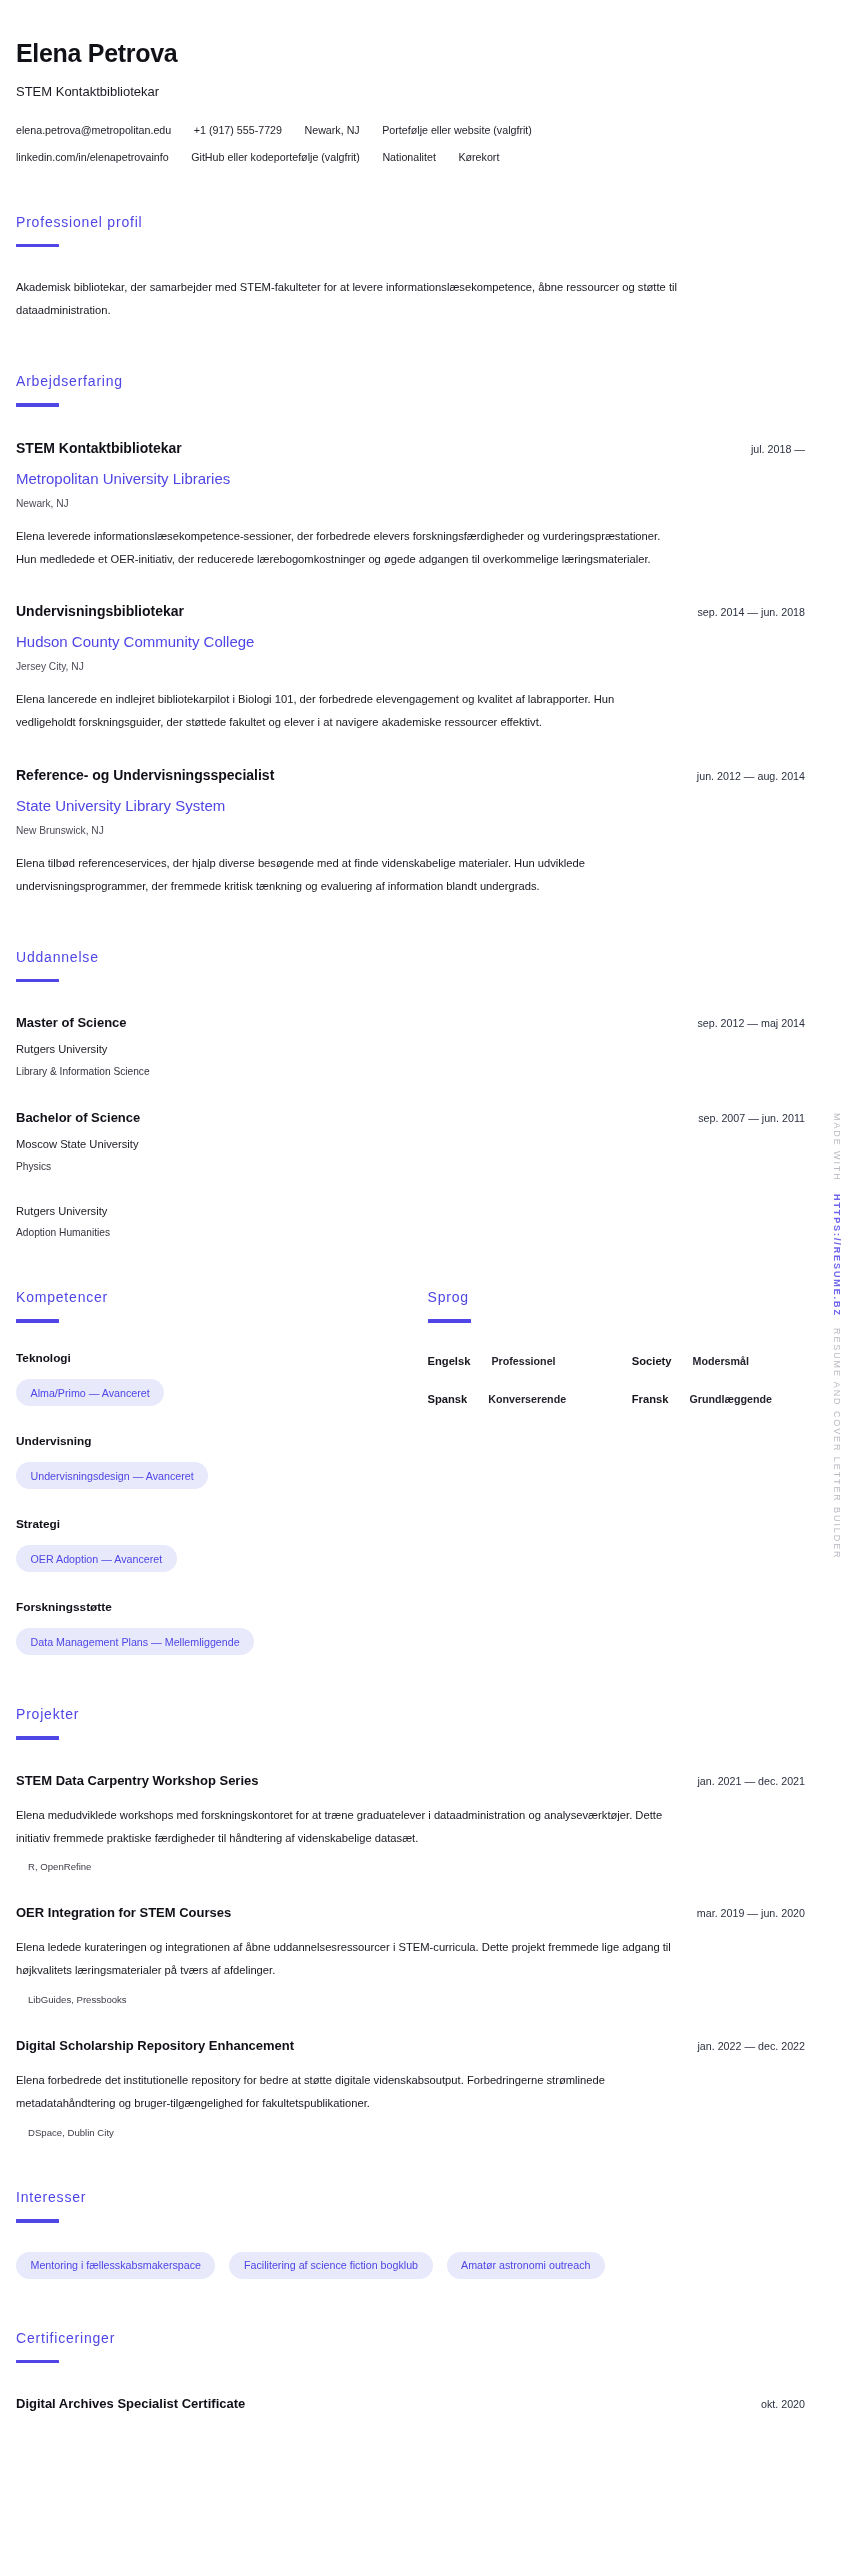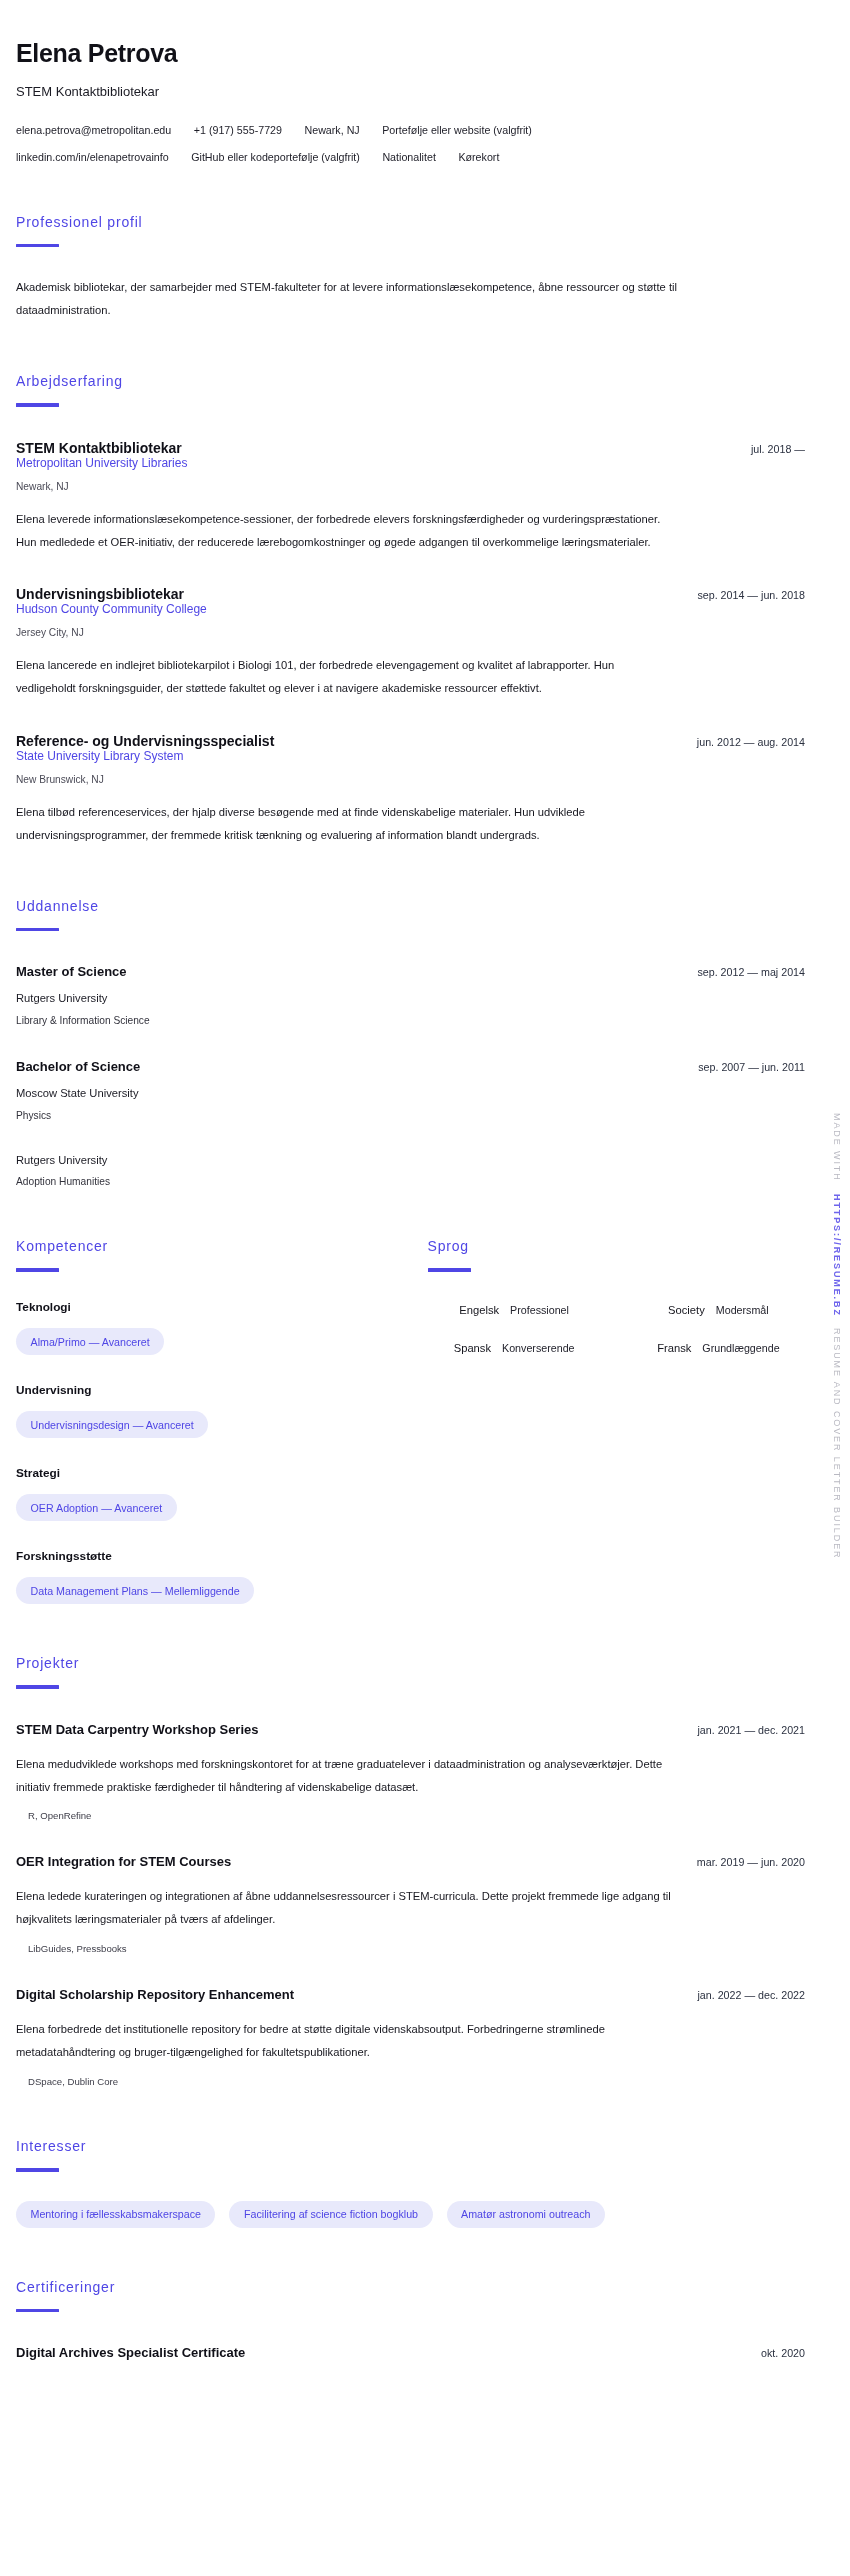--- a/index.html
+++ b/index.html
@@ -35,39 +35,39 @@
 
   .body-text{font-size:11.2px;line-height:2.05;max-width:661px;color:var(--text);}
   .profile-text{margin-top:29px;}
 
   
   .entry{margin-top:33px;}
   .entry-head{display:flex;justify-content:space-between;align-items:baseline;gap:13px;}
   .entry-title{font-size:14px;font-weight:700;color:#101018;}
   .entry-title.sm{font-size:13px;}
   .entry-date{font-size:10.7px;color:var(--date);white-space:nowrap;flex-shrink:0;}
-  .company{display:inline-block;font-size:12px;color:var(--accent);text-decoration:none;}
+  .company{display:inline-block;margin-top:14px;font-size:15px;color:var(--accent);text-decoration:none;}
   .location{margin-top:10.7px;font-size:10.2px;color:var(--muted);}
   .entry .body-text{margin-top:16px;}
   .school{margin-top:13px;font-size:11.2px;color:#1b1b24;}
   .field{margin-top:10.7px;font-size:10.2px;color:#33333d;}
   .stack{margin-top:11.8px;font-size:9.6px;color:var(--muted2);margin-left:12px;}
   .issuer{margin-top:13px;font-size:11.2px;color:#1b1b24;}
 
   
   .two-col{display:grid;grid-template-columns:1fr 1fr;column-gap:34px;}
   .skill-group{margin-top:28px;}
   .skill-group-name{font-size:11.8px;font-weight:700;color:#101018;}
   .pill{
     display:inline-block;margin-top:14px;
     background:var(--pill-bg);color:var(--accent);
     font-size:10.7px;padding:7.5px 14.5px;border-radius:535px;white-space:nowrap;
   }
   .lang-grid{margin-top:32px;display:grid;grid-template-columns:1fr 1fr;column-gap:31px;row-gap:26px;}
-  .lang{display:flex;justify-content:center;align-items:baseline;gap:11px;}
+  .lang{display:flex;justify-content:flex-start;align-items:baseline;gap:21px;font-weight:bold;}
   .lang-name{font-size:11.2px;color:#15151d;}
   .lang-level{font-size:10.7px;color:#23232d;text-align:right;}
 
   
   .pill-row{margin-top:29px;display:flex;flex-wrap:wrap;gap:14px;}
   .pill-row .pill{margin-top:0;}
 
   
   .watermark{
     position:absolute;top:1113px;right:8.6px;height:749px;
@@ -239,21 +239,21 @@
       <p class="body-text">Elena ledede kurateringen og integrationen af åbne uddannelsesressourcer i STEM-curricula. Dette projekt fremmede lige adgang til højkvalitets læringsmaterialer på tværs af afdelinger.</p>
       <div class="stack">LibGuides, Pressbooks</div>
     </article>
 
     <article class="entry">
       <div class="entry-head">
         <h3 class="entry-title sm">Digital Scholarship Repository Enhancement</h3>
         <span class="entry-date">jan. 2022 — dec. 2022</span>
       </div>
       <p class="body-text">Elena forbedrede det institutionelle repository for bedre at støtte digitale videnskabsoutput. Forbedringerne strømlinede metadatahåndtering og bruger-tilgængelighed for fakultetspublikationer.</p>
-      <div class="stack">DSpace, Dublin Core</div>
+      <div class="stack">DSpace, Dublin City</div>
     </article>
   </section>
 
   <section>
     <h2 class="sec-heading">Interesser</h2>
     <div class="sec-bar"></div>
     <div class="pill-row">
       <span class="pill">Mentoring i fællesskabsmakerspace</span>
       <span class="pill">Facilitering af science fiction bogklub</span>
       <span class="pill">Amatør astronomi outreach</span>

